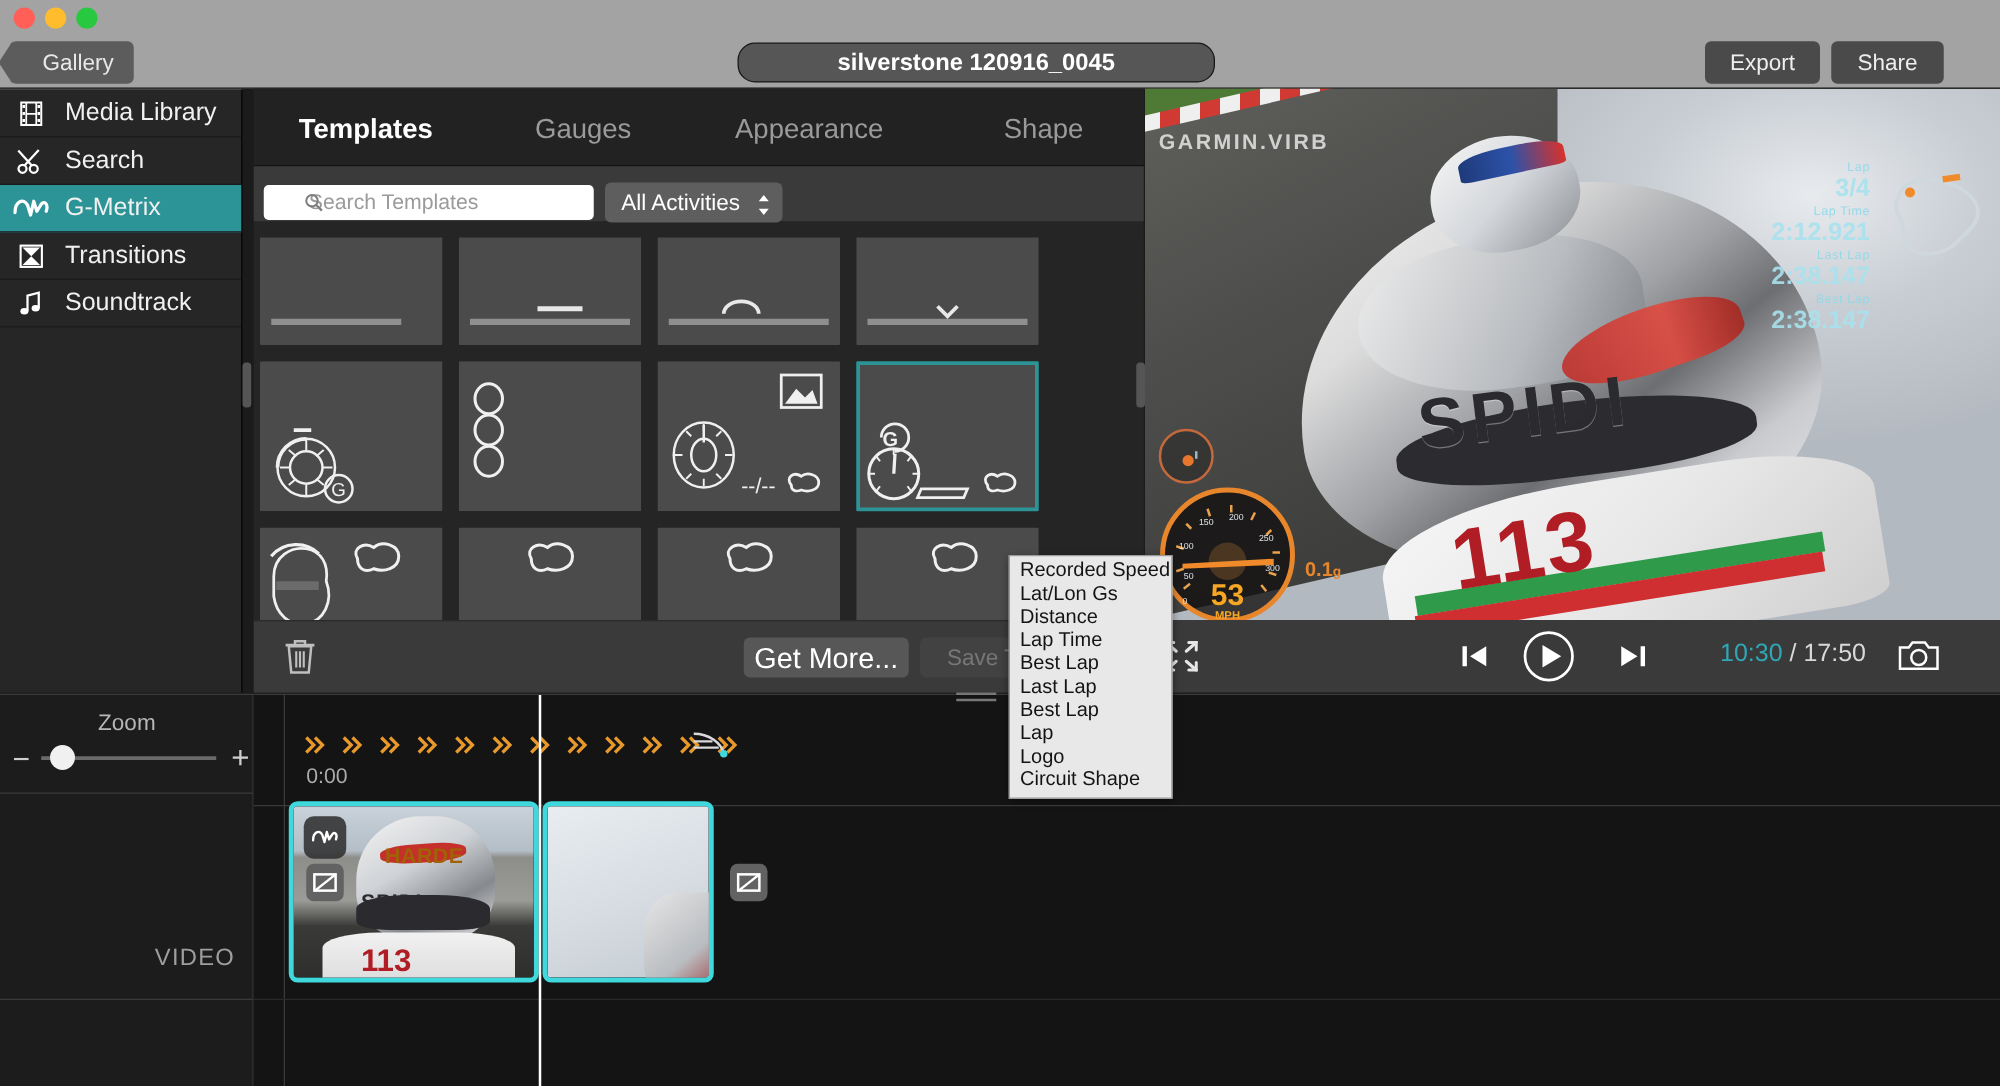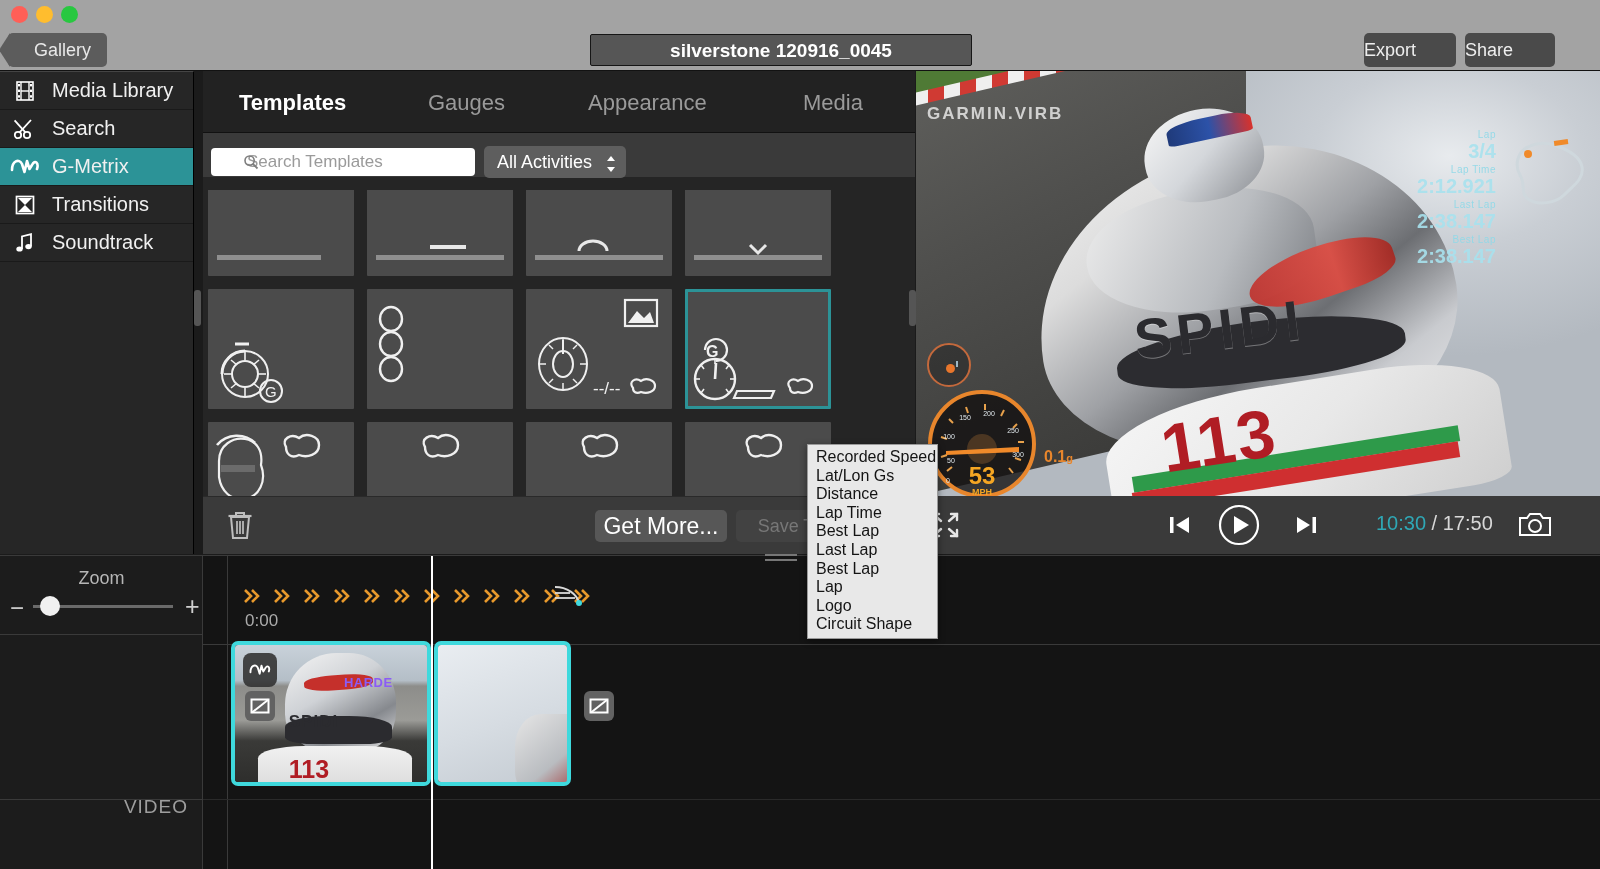--- a/index.html
+++ b/index.html
@@ -33,29 +33,29 @@
   .gallery-btn::before {
     content: ""; position: absolute; left: -9px; top: 0;
     width: 0; height: 0;
     border-top: 17px solid transparent;
     border-bottom: 17px solid transparent;
     border-right: 11px solid #5c5c5c;
   }
 
   .doc-title {
     position: absolute; left: 590px; top: 34px; width: 382px; height: 32px;
-    background: #565656; border: 1px solid #161616; border-radius: 2px;
+    background: #565656; border: 1px solid #161616; border-radius: 14px;
     color: #fff; font-size: 19px; font-weight: bold;
     text-align: center; line-height: 32px;
   }
 
   .tb-btn {
     position: absolute; top: 33px; height: 34px;
     background: #4a4a4a; border-radius: 5px;
-    color: #eee; font-size: 18px; line-height: 34px; 
+    color: #eee; font-size: 18px; line-height: 34px; text-align: center;
   }
   .tb-btn.export { left: 1364px; width: 92px; }
   .tb-btn.share  { left: 1465px; width: 90px; }
 
   
   .sidebar {
     position: absolute; left: 0; top: 71px; width: 194px; height: 483px;
     background: #262626; border-right: 1px solid #000;
     border-top: 1px solid #444;
   }
@@ -300,21 +300,21 @@
   }
   .zoom-knob {
     position: absolute; left: 40px; top: 40px; width: 20px; height: 20px;
     background: #f0f0f0; border-radius: 50%;
   }
   .zoom-sep {
     position: absolute; left: 0; top: 78px; width: 203px; height: 1px; background: #3a3a3a;
   }
   .video-lbl {
     position: absolute; left: 0; top: 200px; width: 188px; text-align: right;
-    color: #9e9e9e; font-size: 19px; letter-spacing: 1px; margin-top: 40px;
+    color: #9e9e9e; font-size: 19px; letter-spacing: 1px;
   }
   .row-sep {
     position: absolute; left: 0; top: 243px; width: 203px; height: 1px; background: #3a3a3a;
   }
 
   
   .timeline {
     position: absolute; left: 203px; top: 555px; width: 1397px; height: 314px;
     background: #141414; border-top: 1px solid #3a3a3a;
   }
@@ -368,21 +368,21 @@
     position: absolute; left: 12%; top: 74%; width: 80%; height: 30%;
     background: linear-gradient(180deg,#f1f1f1 0%,#dcdcdc 100%);
     border-radius: 30% 30% 10% 10%;
   }
   .clip-a-num {
     position: absolute; left: 28%; top: 80%;
     color: #b01d24; font-size: 25px; font-weight: bold;
   }
   .clip-a-harde {
     position: absolute; left: 38%; top: 22%;
-    color: #8b5cf6; font-size: 13px; font-weight: bold; letter-spacing: .5px; margin-left: 36px;
+    color: #a16207; font-size: 17px; font-weight: bold; letter-spacing: .5px;
   }
   .clip-a-spidi {
     position: absolute; left: 28%; top: 49%;
     color: #2b2b2f; font-size: 17px; font-weight: bold; letter-spacing: 1px;
   }
   .clip-img-b {
     position: absolute; left: 0; top: 0; width: 100%; height: 100%;
     background: linear-gradient(160deg, #e9edf1 0%, #d6dce2 55%, #c4cbd2 100%);
   }
   .clip-b-edge {
@@ -500,21 +500,21 @@
 
   </div>
   <div class="side-scroll-handle"></div>
 
   <div class="center">
 
     <div class="tabbar">
       <div class="tab active" style="left:36px">Templates</div>
       <div class="tab" style="left:225px">Gauges</div>
       <div class="tab" style="left:385px">Appearance</div>
-      <div class="tab" style="left:600px">Media</div>
+      <div class="tab" style="left:600px">Shape</div>
     </div>
 
     <div class="filterbar">
       <div class="searchbox">
         <span class="ph">Search Templates</span>
       </div>
       <span class="search-icon">
         <svg width="16" height="16" viewBox="0 0 16 16">
             <circle cx="6.6" cy="6.6" r="4.6" fill="none" stroke="#7d7d7d" stroke-width="1.6"></circle>
             <line x1="10" y1="10" x2="14.5" y2="14.5" stroke="#7d7d7d" stroke-width="1.8"></line>

